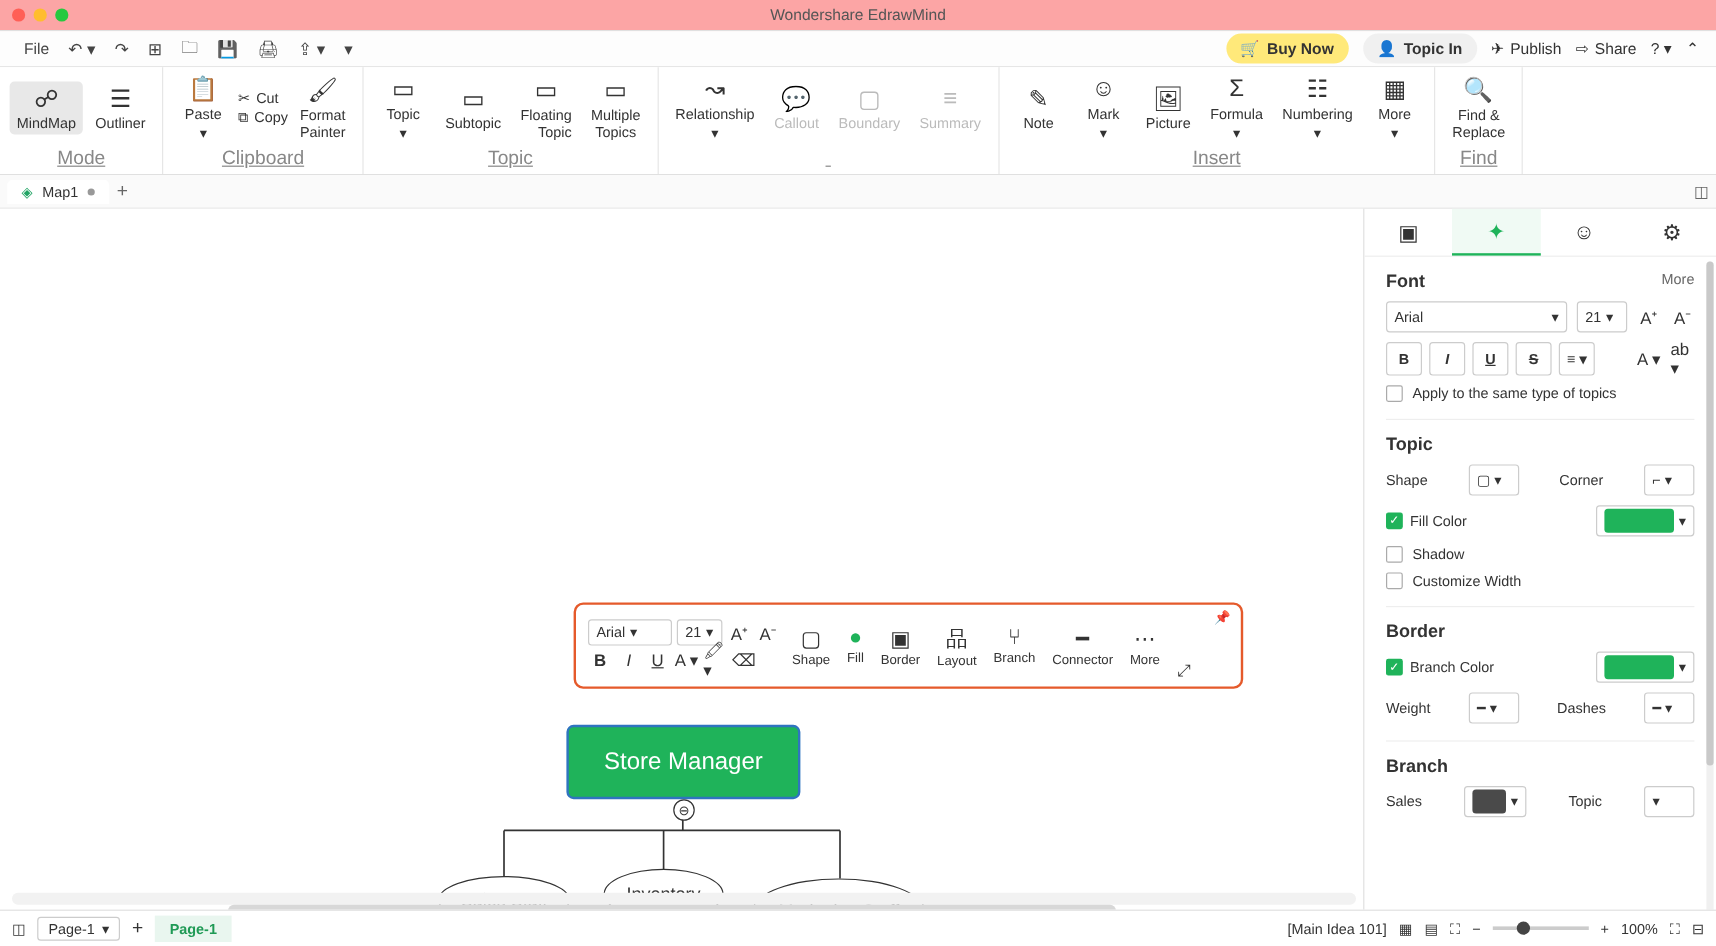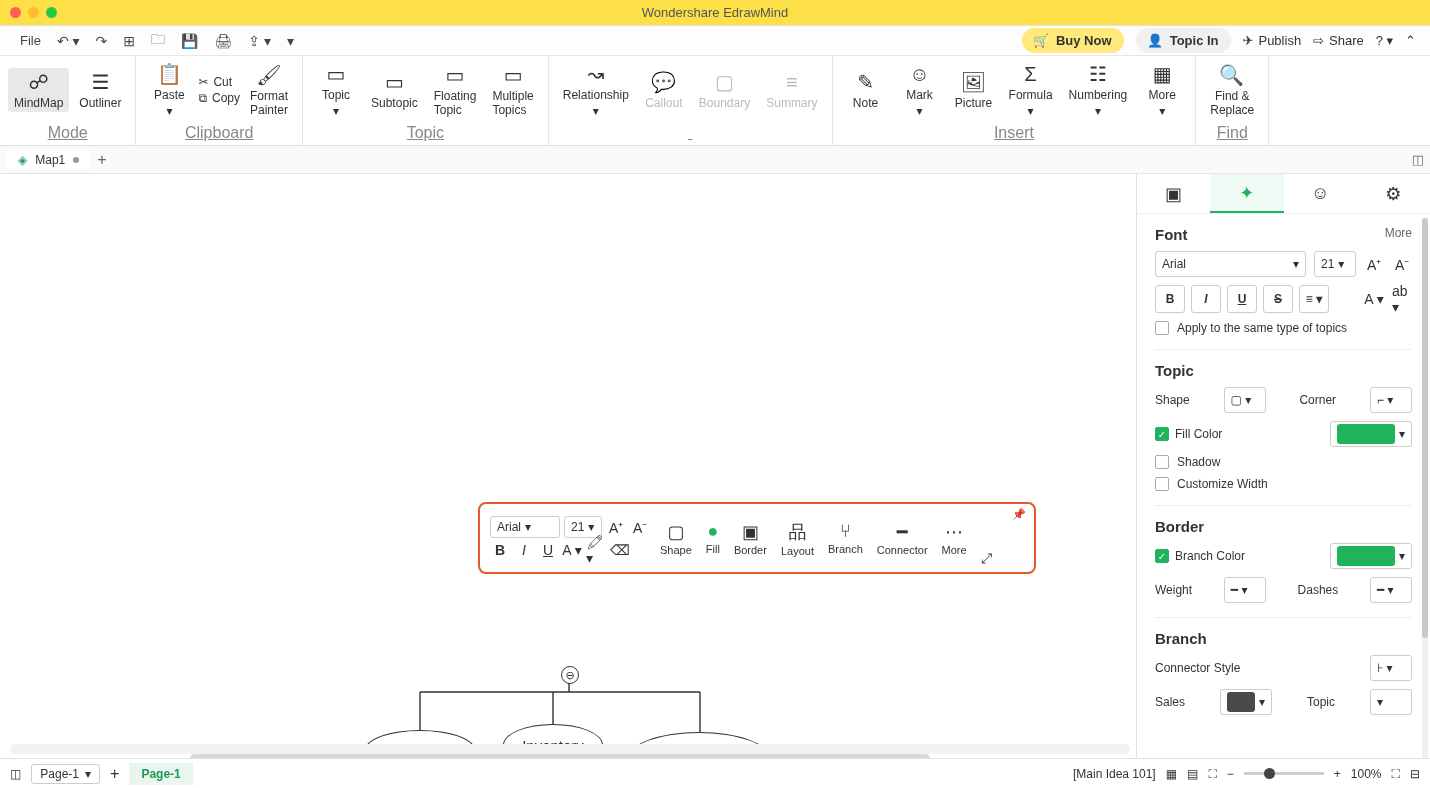--- a/index.html
+++ b/index.html
@@ -1,17 +1,17 @@
 <!DOCTYPE html>
 <html><head>
 <meta charset="utf-8">
 <style>
 * { box-sizing: border-box; margin: 0; padding: 0; }
 body { font-family: -apple-system, "Segoe UI", Arial, sans-serif; font-size: 13px; color: #333; background: #fff; width: 1430px; height: 788px; overflow: hidden; position: relative; }
-.titlebar { height: 26px; display: flex; align-items: center; padding: 0 10px; background: #fde047; border-bottom: 1px solid #e0e0e0; }
+.titlebar { height: 26px; display: flex; align-items: center; padding: 0 10px; background: #fca5a5; border-bottom: 1px solid #e0e0e0; }
 .traffic { display: flex; gap: 7px; }
 .dot { width: 11px; height: 11px; border-radius: 50%; }
 .dot.red { background: #ff5f56; }
 .dot.yellow { background: #ffbd2e; }
 .dot.green { background: #27c93f; }
 .title { position: absolute; left: 50%; transform: translateX(-50%); color: #555; font-size: 13px; }
 .menubar { height: 30px; display: flex; align-items: center; padding: 0 14px; gap: 6px; border-bottom: 1px solid #e6e6e6; background: #fdfdfd; }
 .menu-left { display: flex; align-items: center; gap: 4px; }
 .menu-left .m { padding: 4px 6px; cursor: pointer; color: #444; border-radius: 3px; }
 .menu-left .m.icon { font-size: 14px; }
@@ -185,26 +185,26 @@
           <span class="ico">▭</span>
           <span>Topic</span>
           <span>▾</span>
         </div>
       <div class="ritem">
           <span class="ico">▭</span>
           <span>Subtopic</span>
         </div>
       <div class="ritem">
           <span class="ico">▭</span>
-          <span style="white-space:pre;text-align:left">Floating
+          <span style="white-space:pre;text-align:right">Floating
 Topic</span>
         </div>
       <div class="ritem">
           <span class="ico">▭</span>
-          <span style="white-space:pre;text-align:left">Multiple
+          <span style="white-space:pre;text-align:center">Multiple
 Topics</span>
         </div>
     </div>
     <div class="glabel">Topic</div>
   </div>
   <div class="rgroup">
     <div class="items">
       <div class="ritem">
           <span class="ico">↝</span>
           <span>Relationship</span>
@@ -338,20 +338,21 @@
       <span class="tb-ico" style="align-self:flex-end">⤢</span>
     </div>
 
     <svg class="connectors" width="1136" height="760">
       <path d="M569 500 L569 518 M420 518 L700 518 M420 518 L420 556 M553 518 L553 551 M700 518 L700 558" stroke="#333" fill="none" stroke-width="1.4"></path>
       <path d="M420 596 L420 647" stroke="#333" fill="none" stroke-width="1"></path>
       <path d="M553 592 L553 640" stroke="#333" fill="none" stroke-width="1"></path>
       <path d="M700 612 L700 661" stroke="#333" fill="none" stroke-width="1"></path>
     </svg>
 
+    <div class="node root">Store Manager</div>
     <div class="collapse">⊖</div>
     <div class="node oval n1">Sales Staff</div>
     <div class="node oval n2">Inventory</div>
     <div class="node oval n3">Marketing Staff</div>
 
   </div>
 
   <div class="rpanel" style="position:relative">
     <div class="rtabs">
       <div class="rtab">
@@ -449,24 +450,20 @@
           <span>Dashes</span>
           <div class="dd">━ ▾</div>
         </div>
       </div>
       <hr class="hr">
 
       <div class="section">
         <div class="sec-head">
             <span>Branch</span>
           </div>
-        <div class="row2 between">
-          <span>Connector Style</span>
-          <div class="dd">⊦ ▾</div>
-        </div>
         <div class="row2 between">
           <span>Sales</span>
           <div class="dd"><span class="swatch" style="background:#4a4a4a;width:28px"></span> ▾</div>
           <span>Topic</span>
           <div class="dd"> ▾</div>
         </div>
       </div>
     </div>
     <div class="scroll-track">
         <div class="scroll-thumb"></div>

